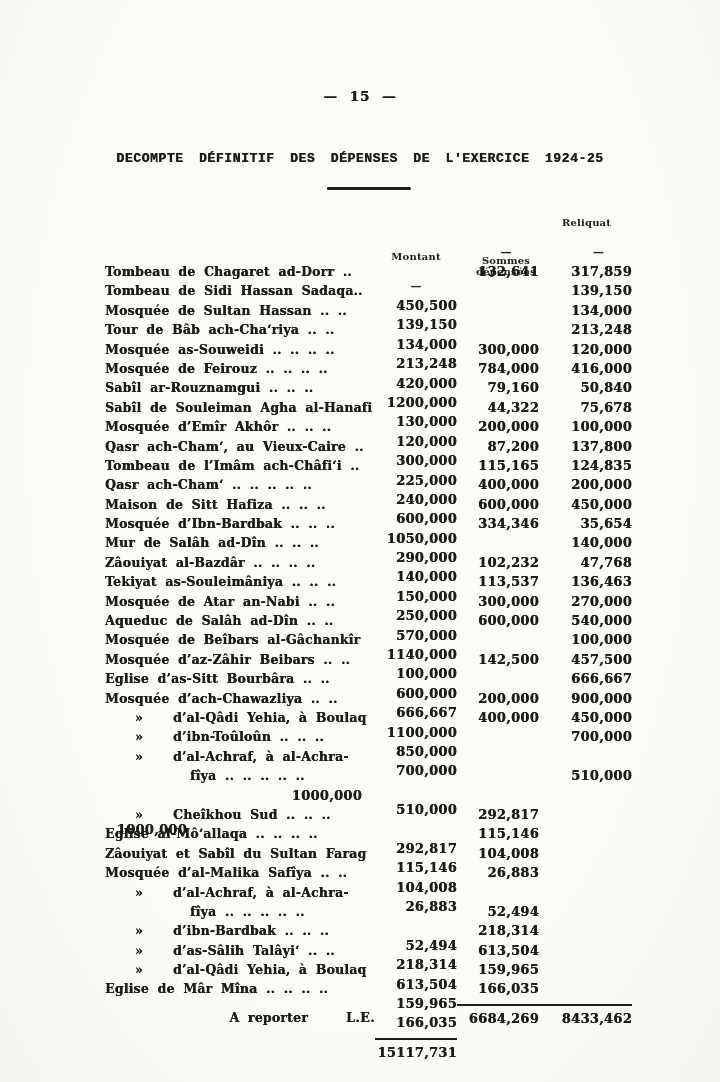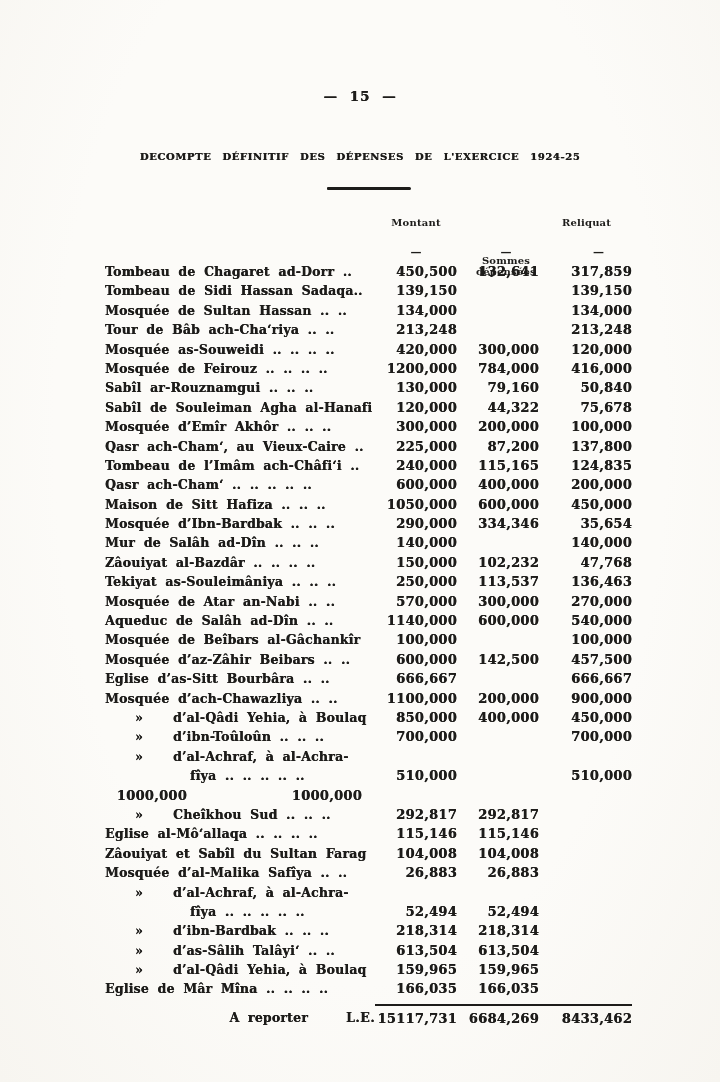--- a/index.html
+++ b/index.html
@@ -18,39 +18,40 @@
   }
   .page{position:relative;width:720px;height:1082px;overflow:hidden;
     background:radial-gradient(ellipse at 50% 40%, #fcfbf8 60%, #f7f5f0 100%);}
   .page-number{
     position:absolute;top:88px;left:0;width:720px;
     text-align:center;font-size:13.5px;letter-spacing:1px;word-spacing:6px;
     text-shadow:0.3px 0 0 currentColor;
   }
   .title{
     position:absolute;top:151px;left:0;width:720px;
-    text-align:center;font-size:10px;letter-spacing:0.6px;word-spacing:7px;
+    text-align:center;font-size:13px;letter-spacing:0.6px;word-spacing:7px;
     white-space:nowrap;
     text-shadow:0.4px 0 0 currentColor;
+    font-family:Liberation Mono, monospace;
   }
   .title-rule{
     position:absolute;top:187px;left:327px;width:84px;height:3px;
     background:var(--ink);border-radius:2px 3px 3px 2px;
   }
   .table{
     position:absolute;top:218px;left:105px;width:527px;
     font-size:12.5px;
   }
   .row{display:flex;height:var(--rowh);line-height:var(--rowh);white-space:nowrap;}
   .cell{flex:none;}
   .cell.name{width:270px;letter-spacing:0.2px;word-spacing:4px;
     text-shadow:0.3px 0 0 currentColor;}
   .cell.num{text-align:right;font-size:13px;letter-spacing:0.3px;
     font-variant-numeric:tabular-nums;text-shadow:0.3px 0 0 currentColor;}
-  .cell.m{width:82px;}
+  .cell.m{width:82px;margin-top:34px;}
   .cell.s{width:82px;}
   .cell.r{width:93px;}
   
   .thead{height:30px;}
   .thead .head{
     font-size:10px;line-height:10.5px;text-align:center;
     white-space:normal;letter-spacing:0.2px;
   }
   .thead .s.head{position:relative;left:8px;margin-top:38px;}
   .thead .r.head{position:relative;left:1px;}

